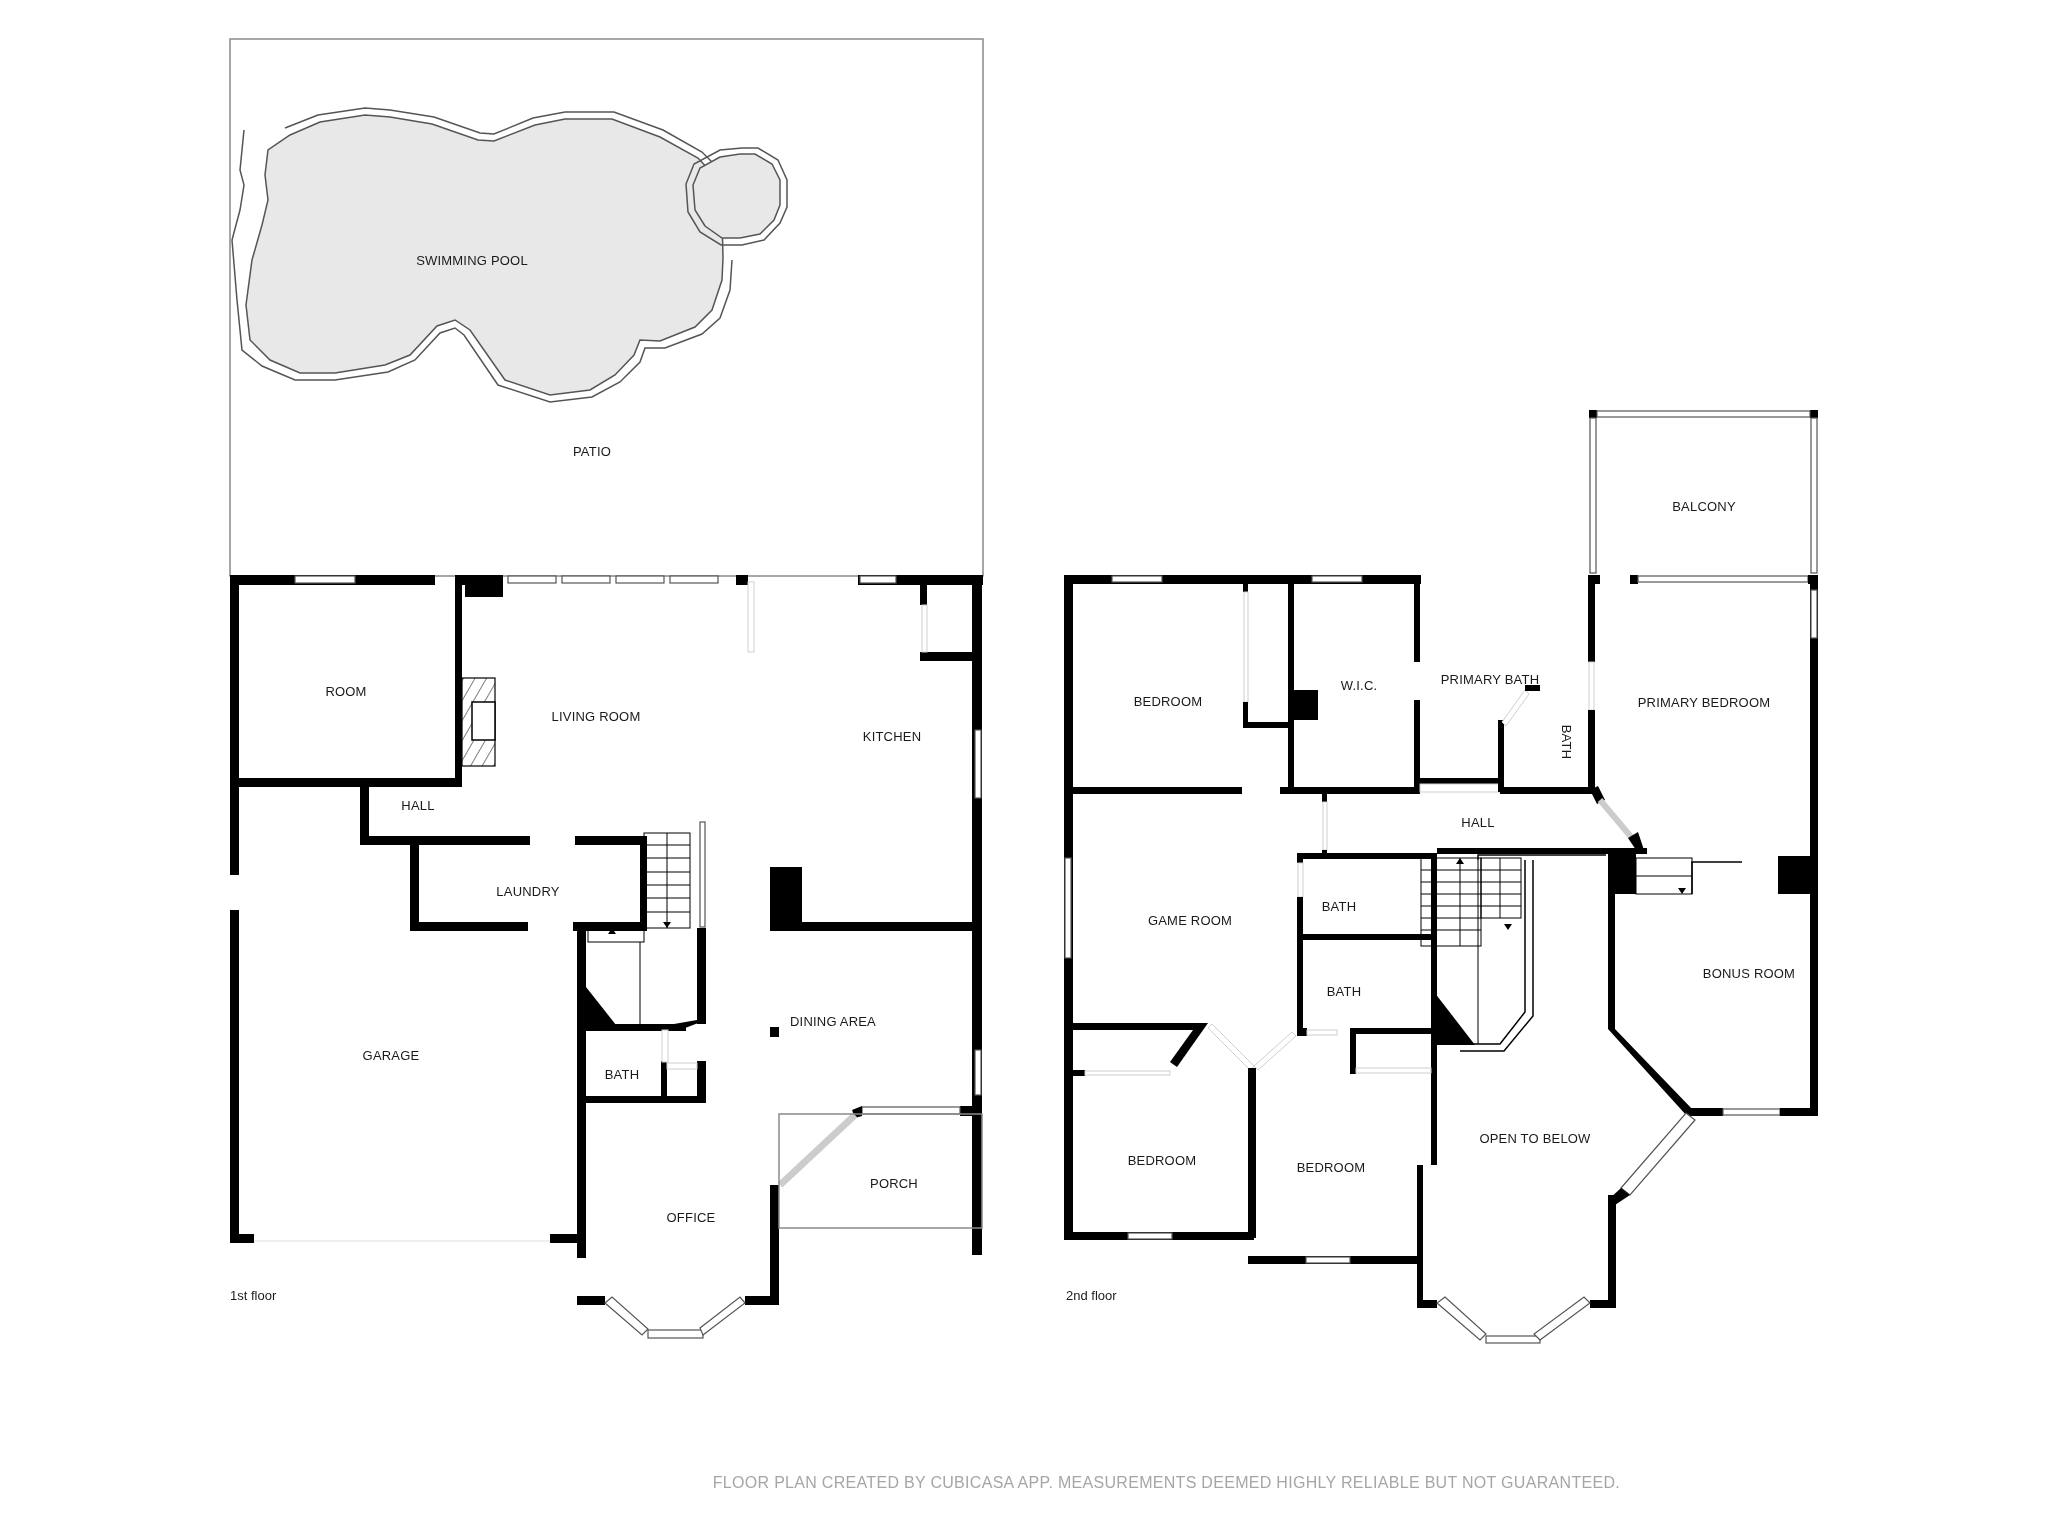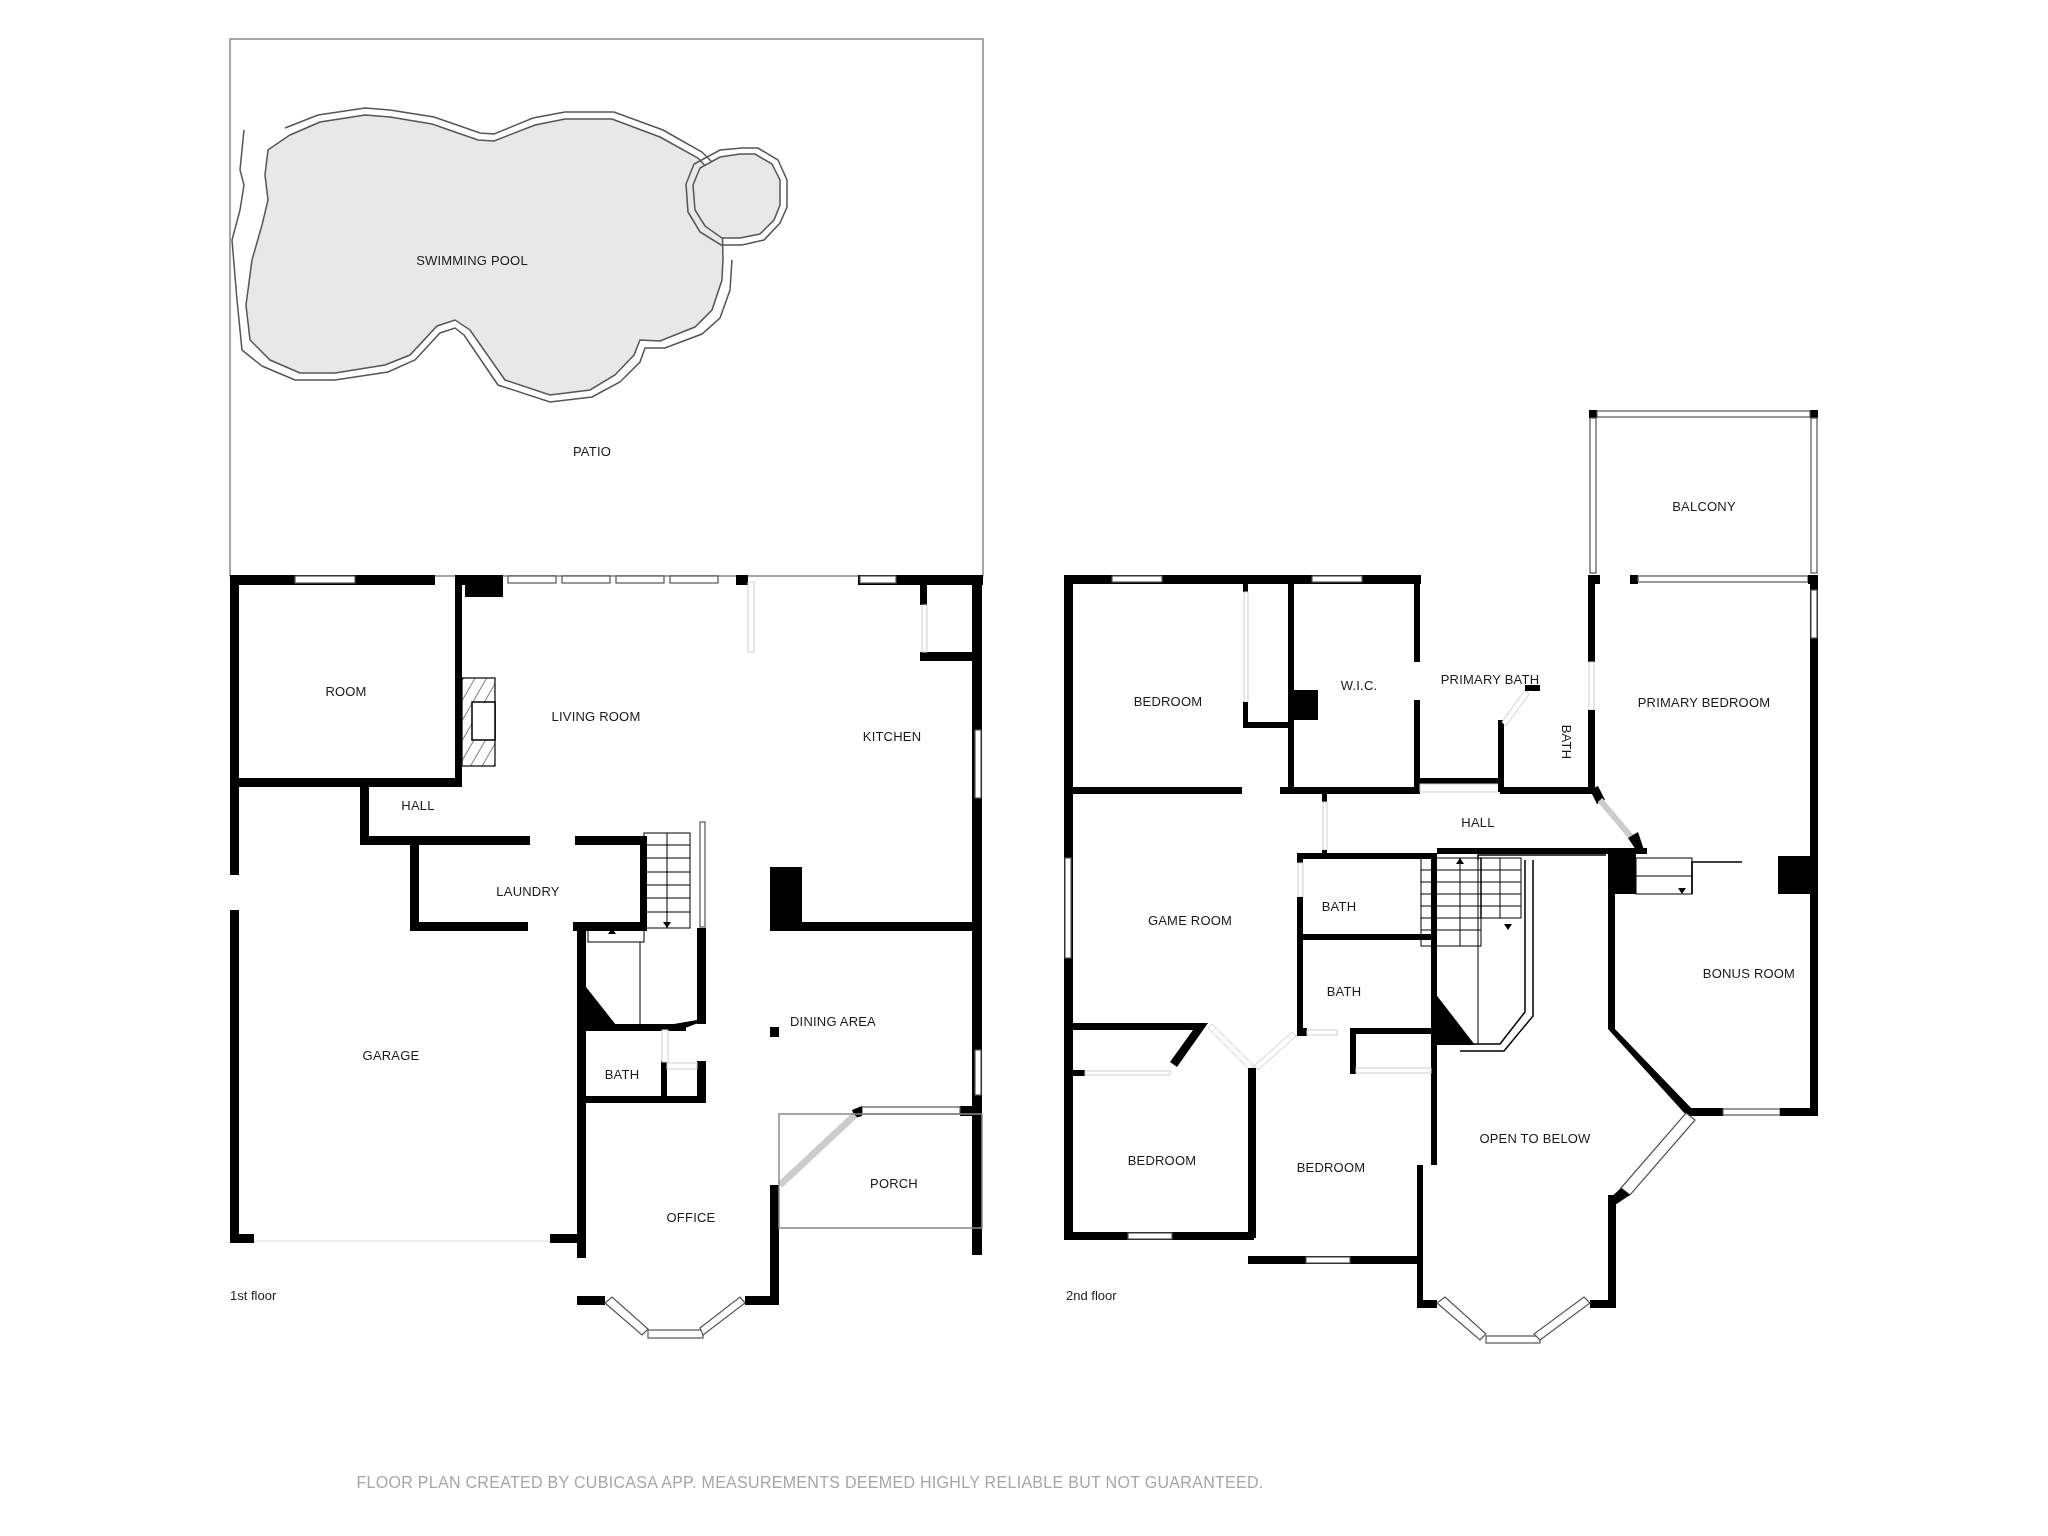--- a/index.html
+++ b/index.html
@@ -5,21 +5,21 @@
   html, body { margin: 0; padding: 0; background: #ffffff; }
   body { width: 2048px; height: 1536px; position: relative; overflow: hidden; font-family: "Liberation Sans", "DejaVu Sans", sans-serif; }
   svg { position: absolute; left: 0; top: 0; }
   .wall { fill: #000; }
   .thin { fill: none; stroke: #000; stroke-width: 1.5; }
   .outline { fill: none; stroke: #8a8a8a; stroke-width: 1.5; }
   .win { fill: #fff; stroke: #555; stroke-width: 1.2; }
   .door { fill: #fff; stroke: #cfcfcf; stroke-width: 1; }
   .lbl { font-family: "Liberation Sans", "DejaVu Sans", sans-serif; font-size: 13px; fill: #1a1a1a; text-anchor: middle; dominant-baseline: middle; letter-spacing: 0.2px; }
   .floor-lbl { font-family: "Liberation Sans", "DejaVu Sans", sans-serif; font-size: 13px; fill: #1a1a1a; }
-  .footer { position: absolute; left: 0; width: 1620px; top: 1474px; text-align: center; font-family: "Liberation Sans", "DejaVu Sans", sans-serif; font-size: 16px; color: #a6a6a6; letter-spacing: 0.3px; }
+  .footer { position: absolute; left: 0; width: 1620px; top: 1474px; text-align: right; font-family: "Liberation Sans", "DejaVu Sans", sans-serif; font-size: 16px; color: #a6a6a6; letter-spacing: 0.3px; }
   .pool { fill: #e8e8e8; stroke: #555; stroke-width: 1.5; }
   .pool-rim { fill: none; stroke: #555; stroke-width: 1.5; }
   .stair { fill: none; stroke: #000; stroke-width: 1; }
   .hatch { fill: url(#hatch); stroke: #000; stroke-width: 1.2; }
 </style>
 </head>
 <body>
 
 <svg width="2048" height="1536" viewBox="0 0 2048 1536">
   <defs>

